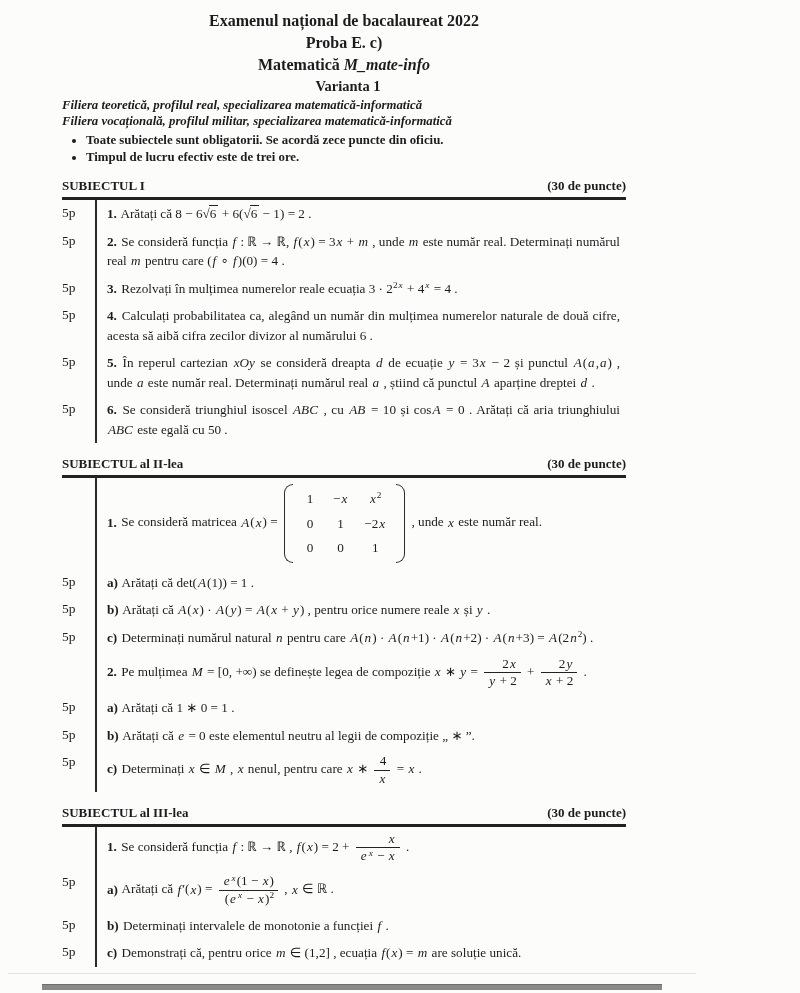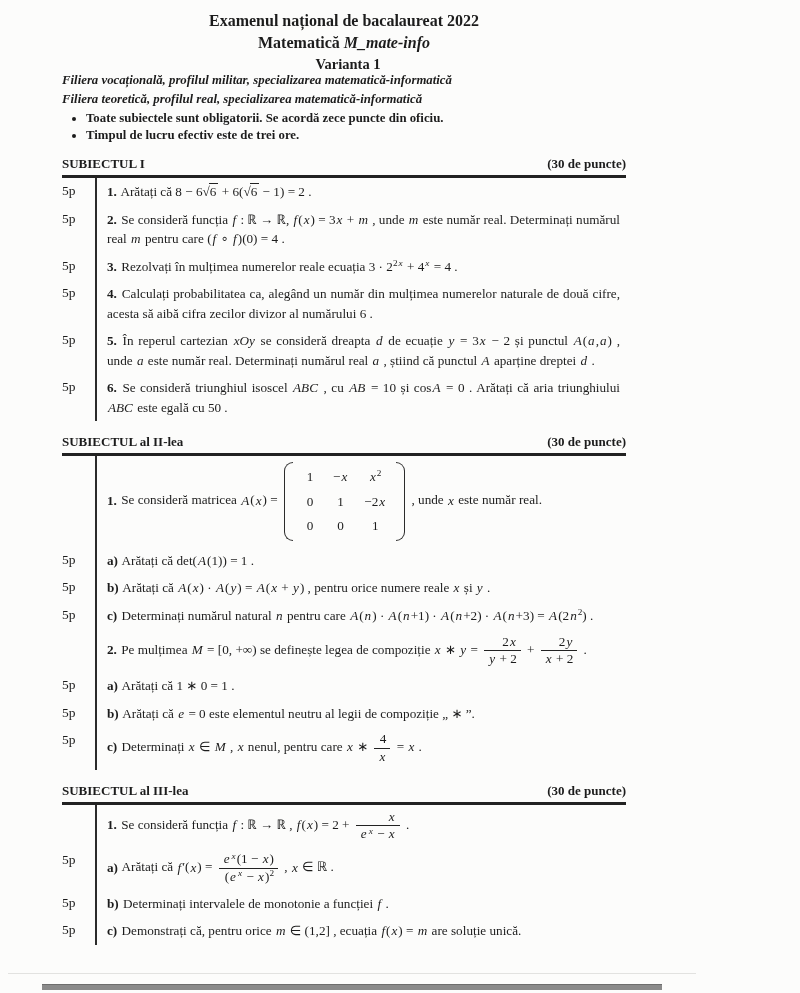--- a/index.html
+++ b/index.html
@@ -49,24 +49,25 @@
   
   .f-thin{position:absolute;left:8px;right:8px;bottom:19px;height:1px;background:#e2e2e0;}
   .f-bar{position:absolute;left:42px;right:42px;bottom:3px;height:5px;background:#8a8a8a;border-top:1px solid #6d6d6d;}
 </style>
 </head>
 <body>
 
 <div class="page">
   <header>
     <div class="t1">Examenul național de bacalaureat 2022</div>
+    <div class="t1">Proba E. c)</div>
     <div class="t1"><span>Matematică </span><span class="mi">M_mate-info</span></div>
     <div class="variant">Varianta 1</div>
+    <div class="filiera first">Filiera teoretică, profilul real, specializarea matematică-informatică</div>
     <div class="filiera">Filiera vocațională, profilul militar, specializarea matematică-informatică</div>
-    <div class="filiera first">Filiera teoretică, profilul real, specializarea matematică-informatică</div>
     <ul class="bullets">
       <li>Toate subiectele sunt obligatorii. Se acordă zece puncte din oficiu.</li>
       <li>Timpul de lucru efectiv este de trei ore.</li>
     </ul>
   </header>
 
   <main id="sections">
       <section class="sec">
         <div class="sec-head">
           <span class="sec-title">SUBIECTUL I</span>

